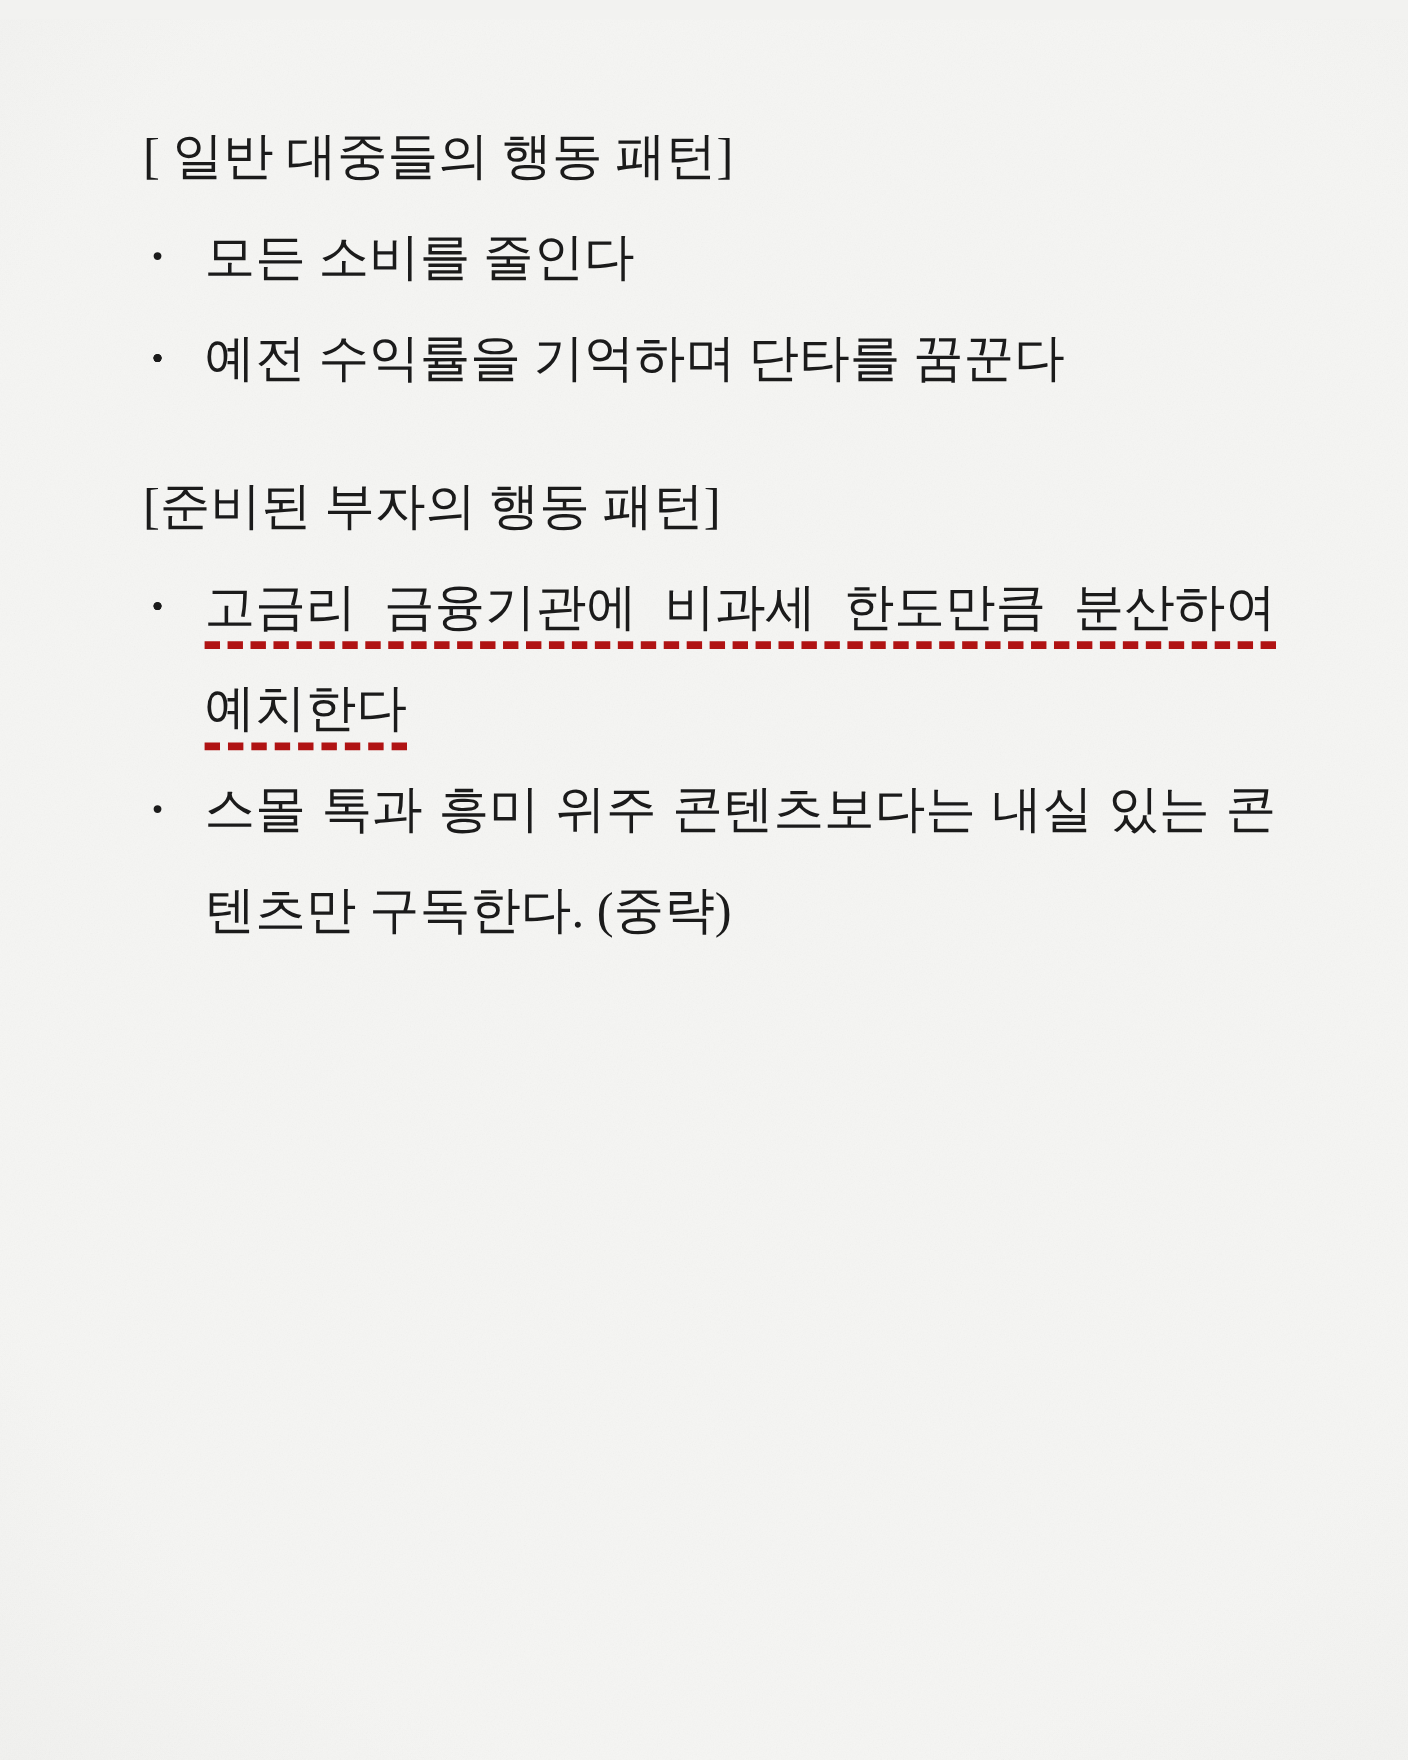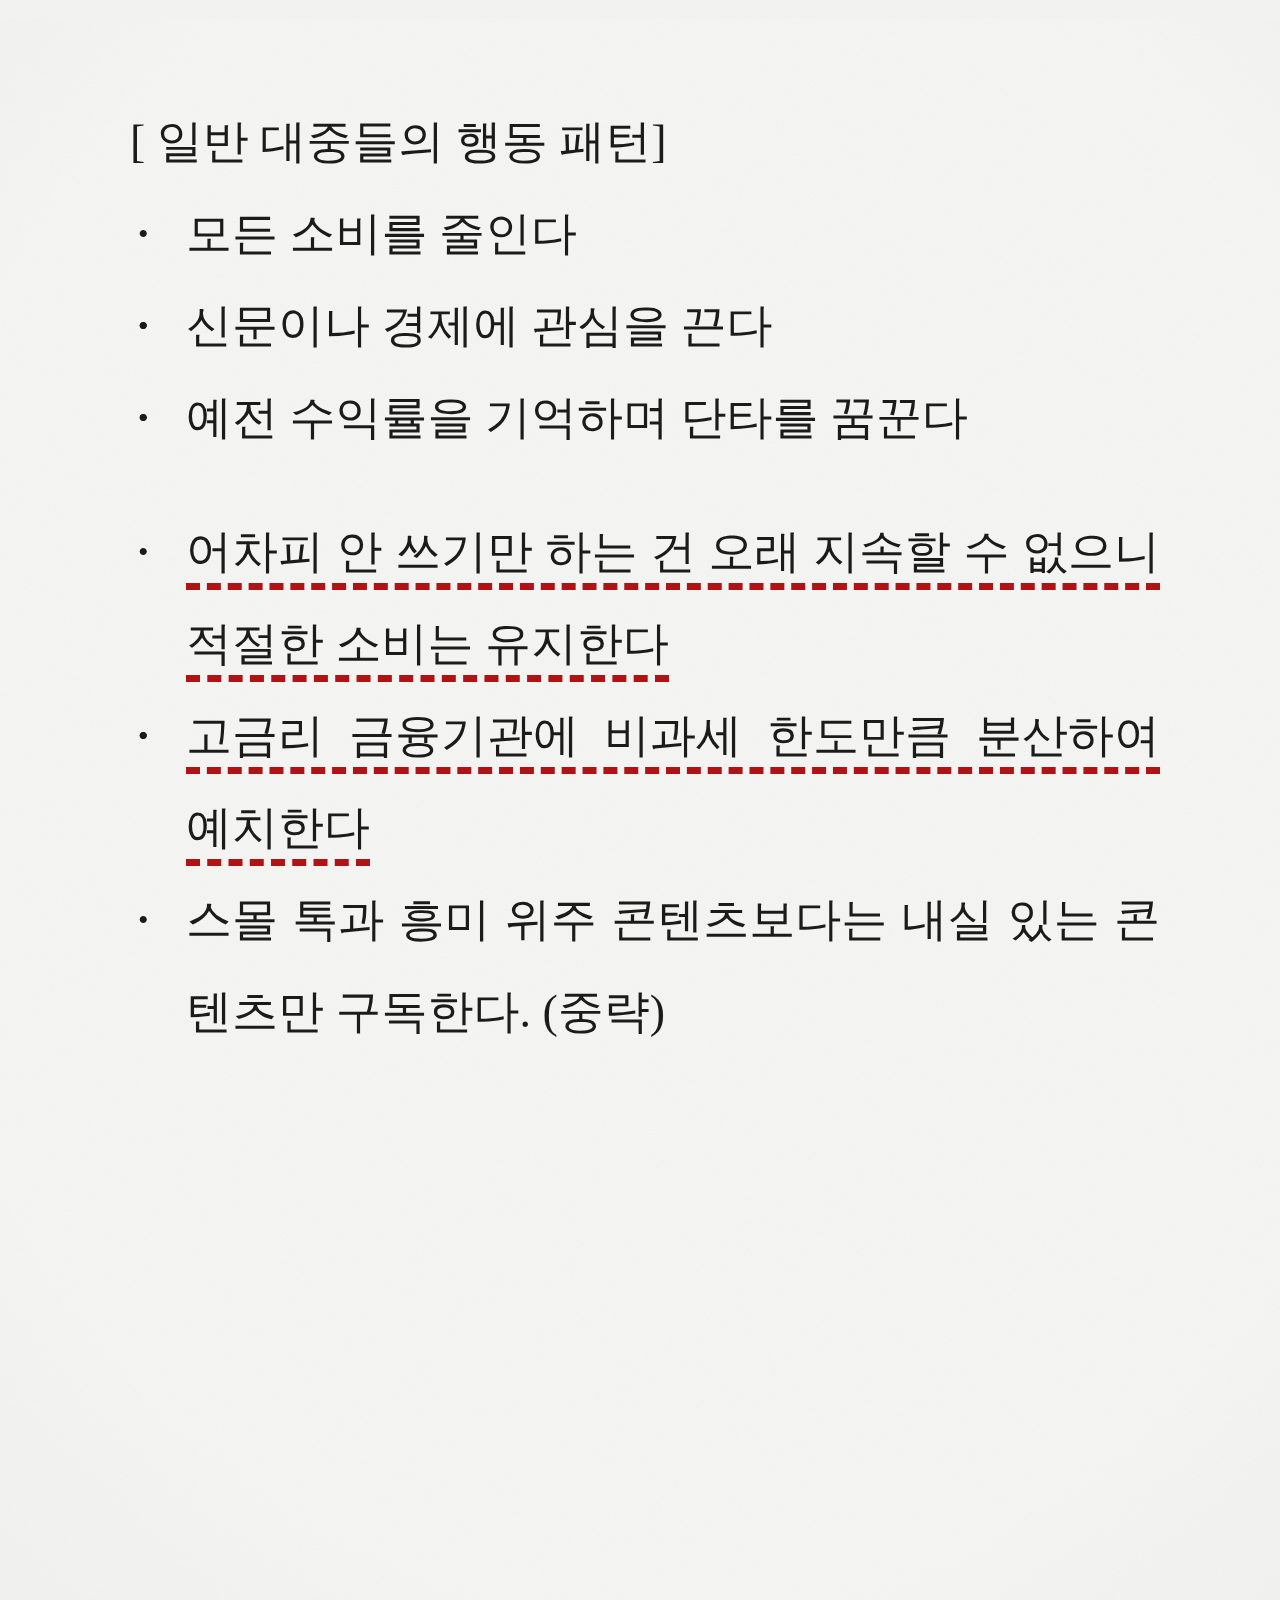--- a/index.html
+++ b/index.html
@@ -94,37 +94,36 @@
       <ul class="list">
         <li class="item">
           <span class="bullet">•</span>
           <span class="t">모든 소비를 줄인다</span>
         </li>
         <li class="item">
           <span class="bullet">•</span>
         </li>
         <li class="item">
           <span class="bullet">•</span>
-          <span class="t">신문이나 경제에 관심을 끈다</span>
         </li>
         <li class="item">
           <span class="bullet">•</span>
         </li>
         <li class="item">
           <span class="bullet">•</span>
           <span class="t">예전 수익률을 기억하며 단타를 꿈꾼다</span>
         </li>
       </ul>
     </section>
 
     <section class="sec-rich">
+      <h2 class="sec-title">[준비된 부자의 행동 패턴]</h2>
       <ul class="list">
         <li class="item">
           <span class="bullet">•</span>
-          <span class="t underlined">어차피 안 쓰기만 하는 건 오래 지속할 수 없으니 적절한 소비는 유지한다</span>
         </li>
         <li class="item">
           <span class="bullet">•</span>
         </li>
         <li class="item">
           <span class="bullet">•</span>
           <span class="t underlined">고금리 금융기관에 비과세 한도만큼 분산하여 예치한다</span>
         </li>
         <li class="item">
           <span class="bullet">•</span>

